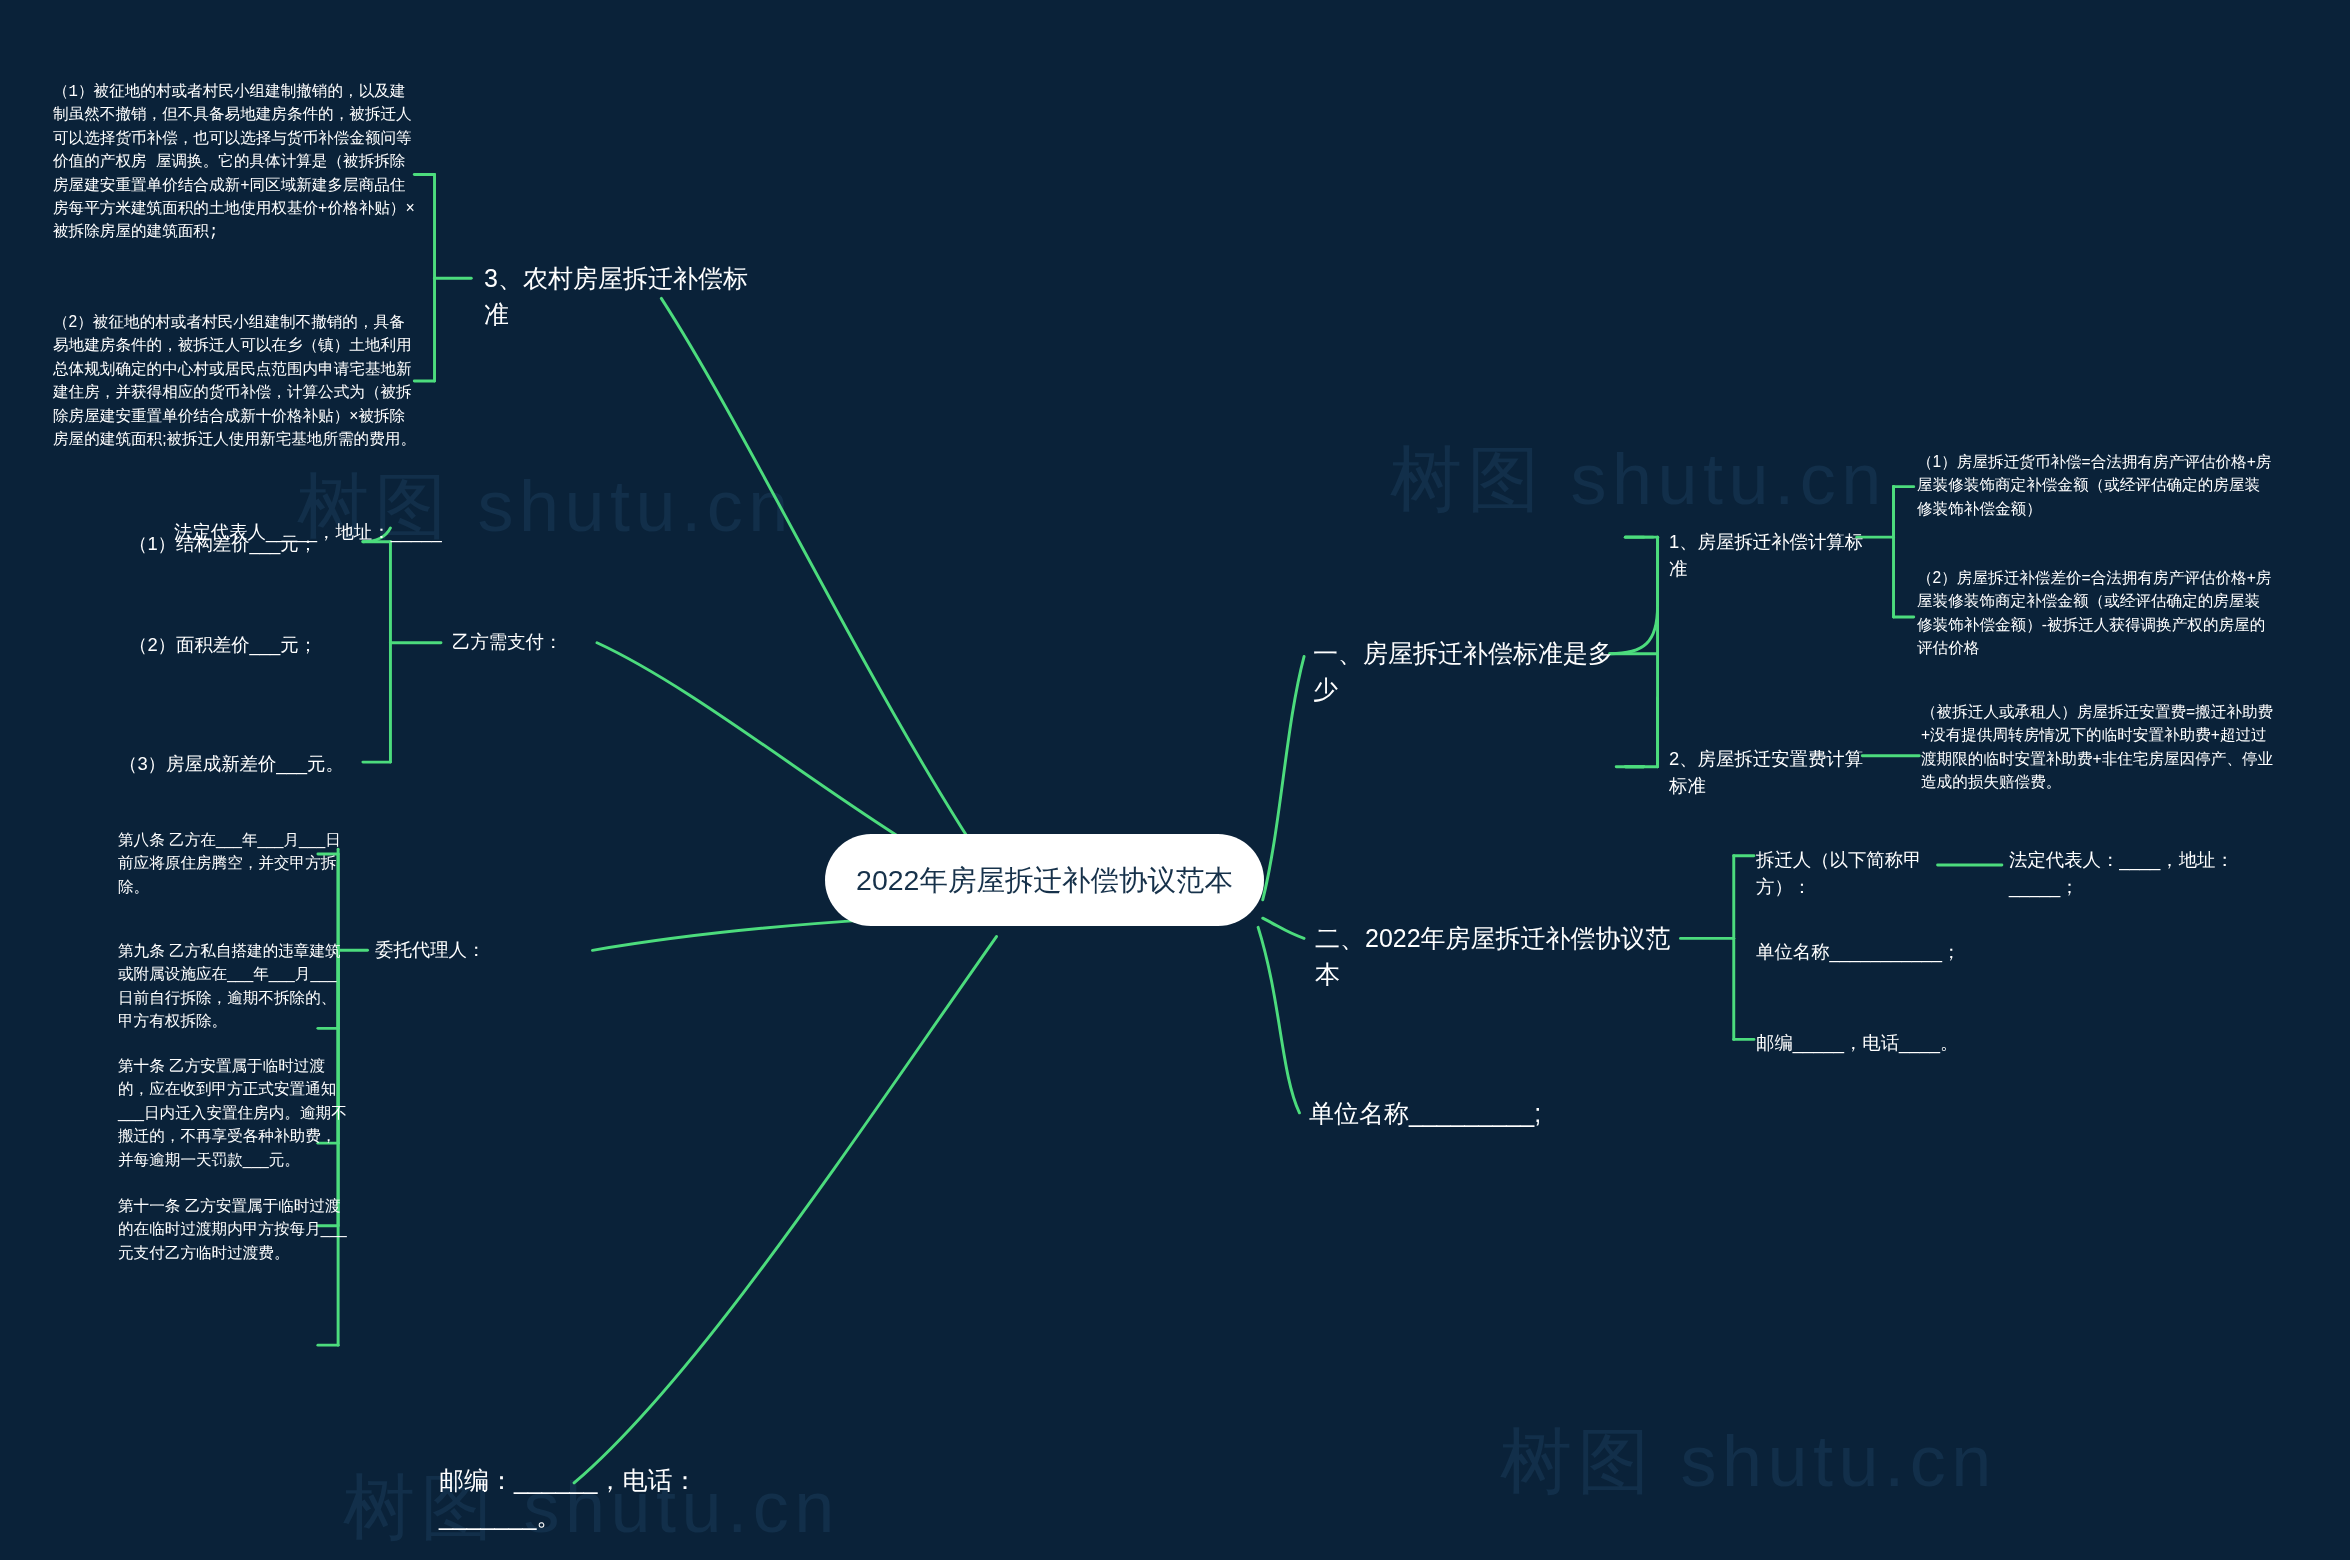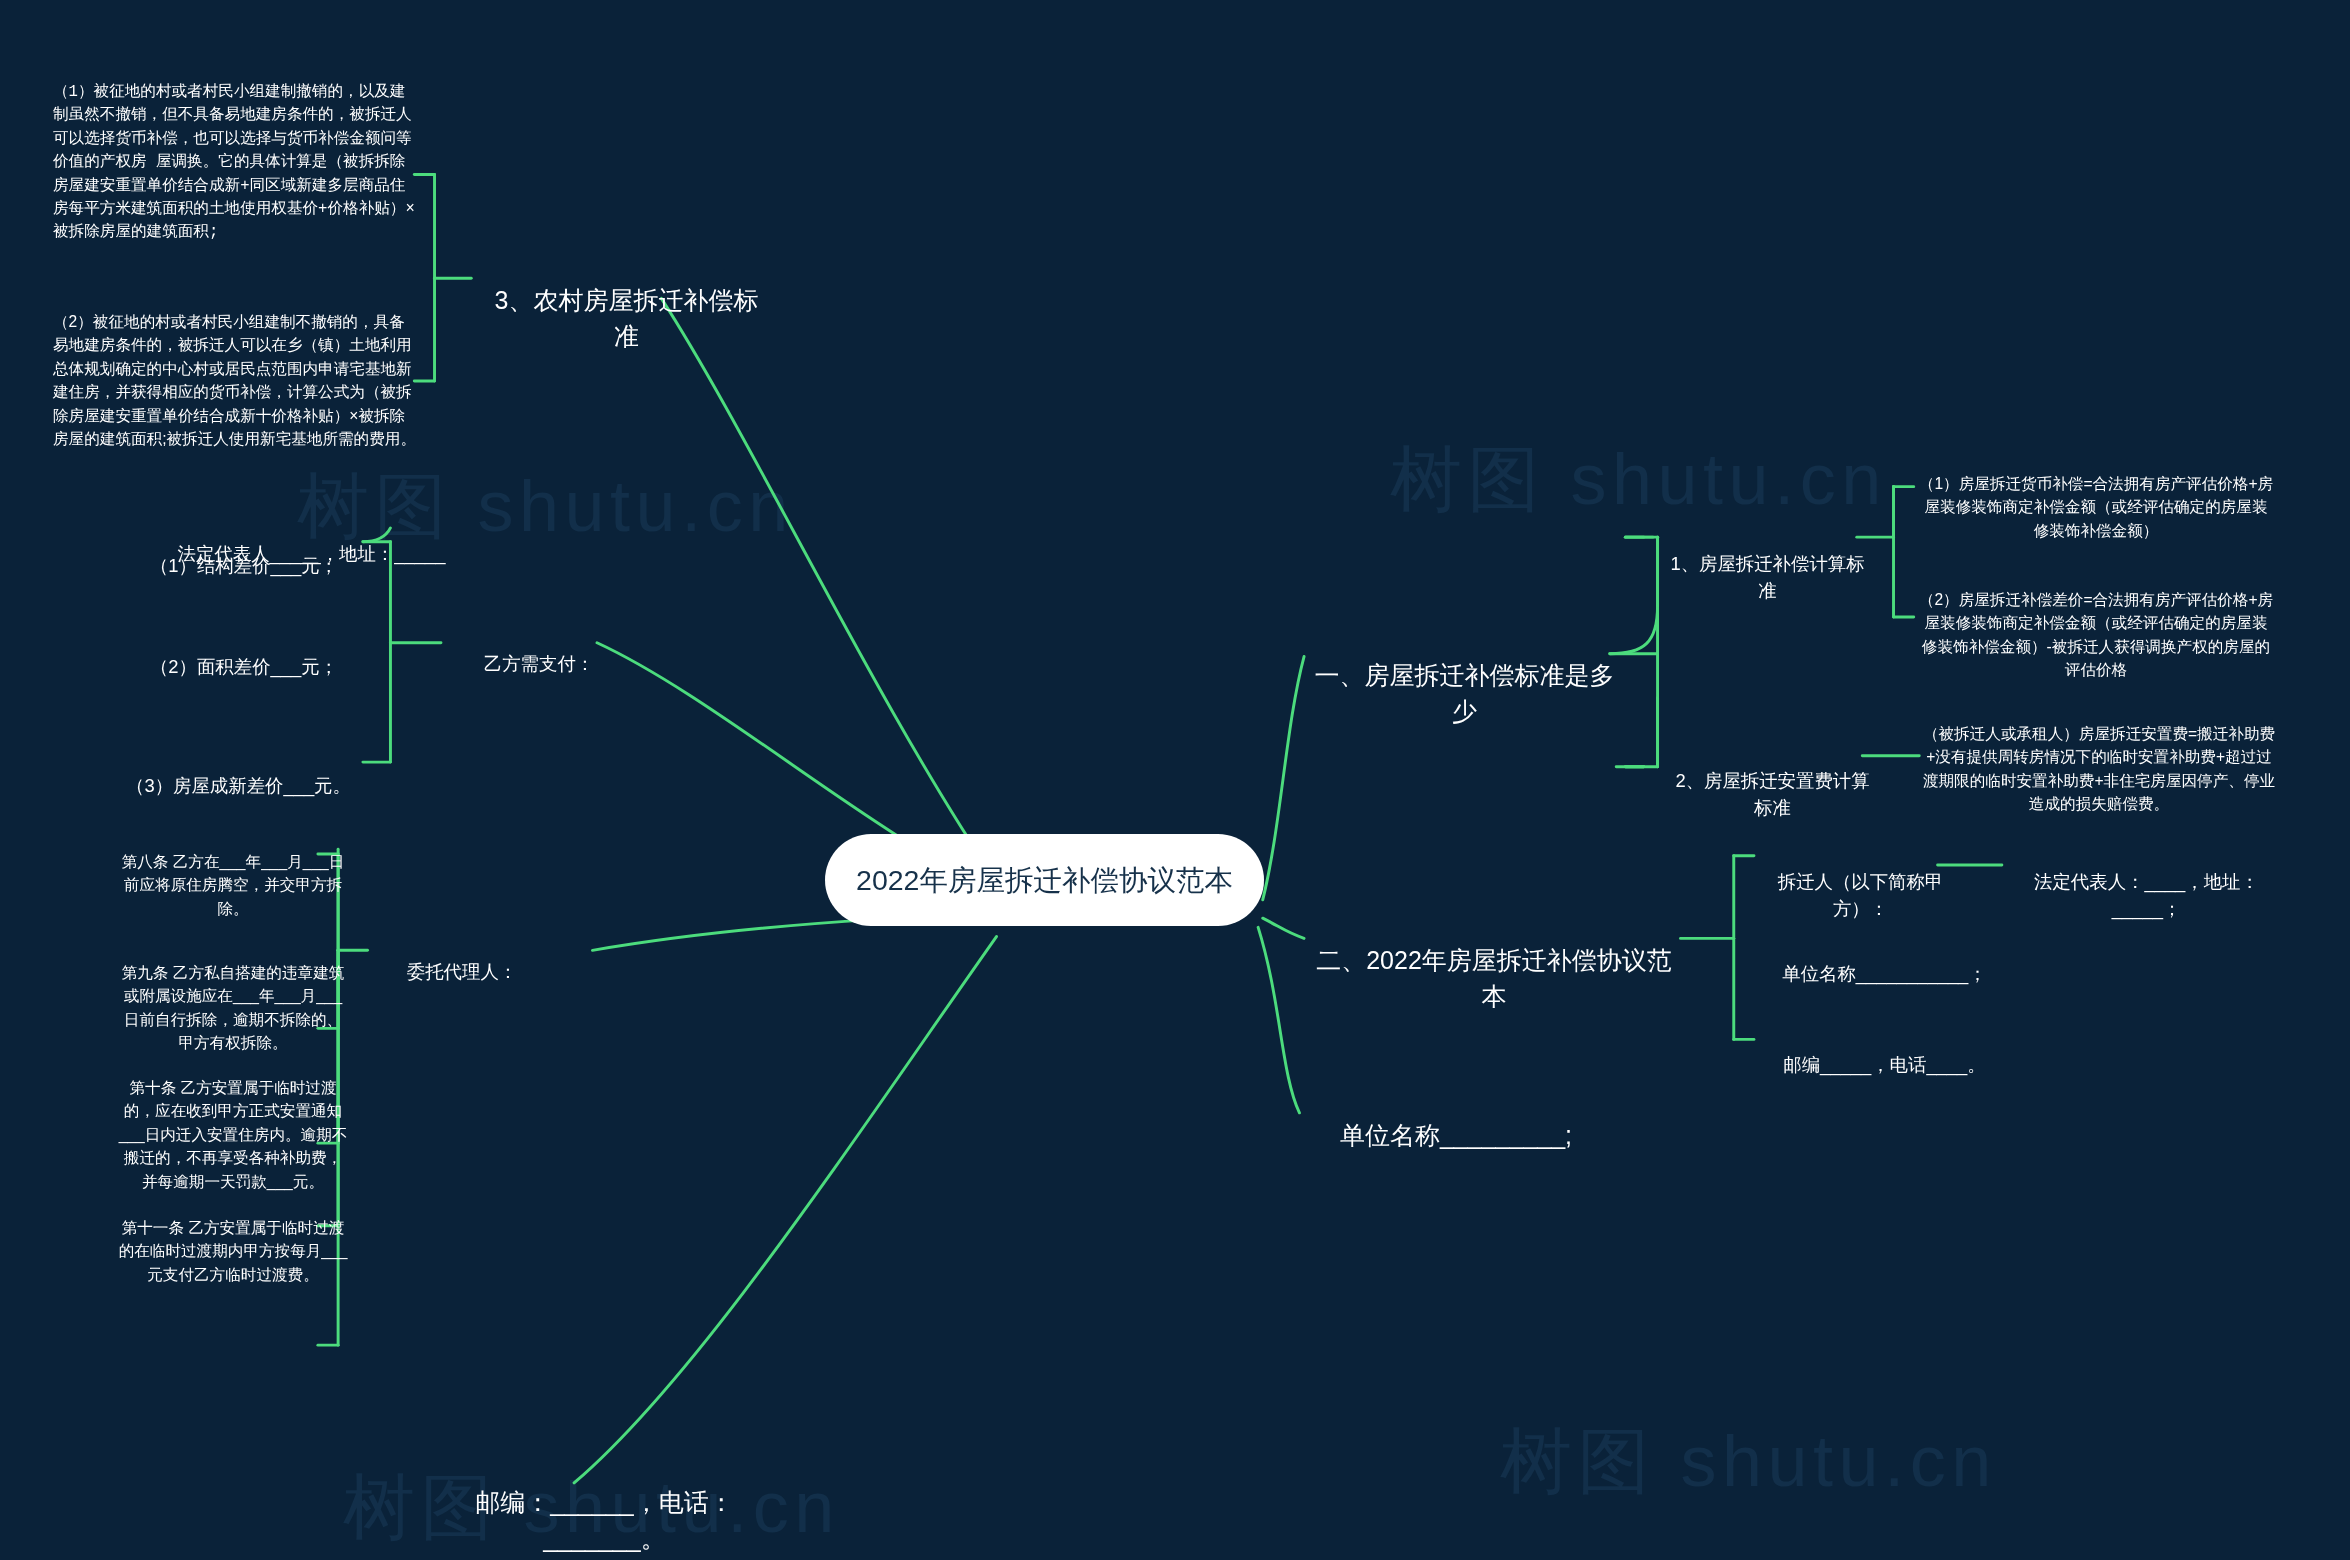--- a/index.html
+++ b/index.html
@@ -58,21 +58,21 @@
     border-radius: 55px;
     font-size: 28.5px;
     line-height: 1.35;
     text-align: center;
     display: flex;
     align-items: center;
     justify-content: center;
     padding: 16.5px 27.5px;
     box-sizing: border-box;
   }
-  .r { text-align: center; margin-top: 22px; }
+  .r { text-align: left; }
   .ra { text-align: right; }
 </style>
 </head>
 <body>
 
 <div id="canvas">
 
   <div class="wm" style="left:266px;top:459px;">树图 shutu.cn</div>
   <div class="wm" style="left:1359px;top:432px;">树图 shutu.cn</div>
   <div class="wm" style="left:312px;top:1460px;">树图 shutu.cn</div>

